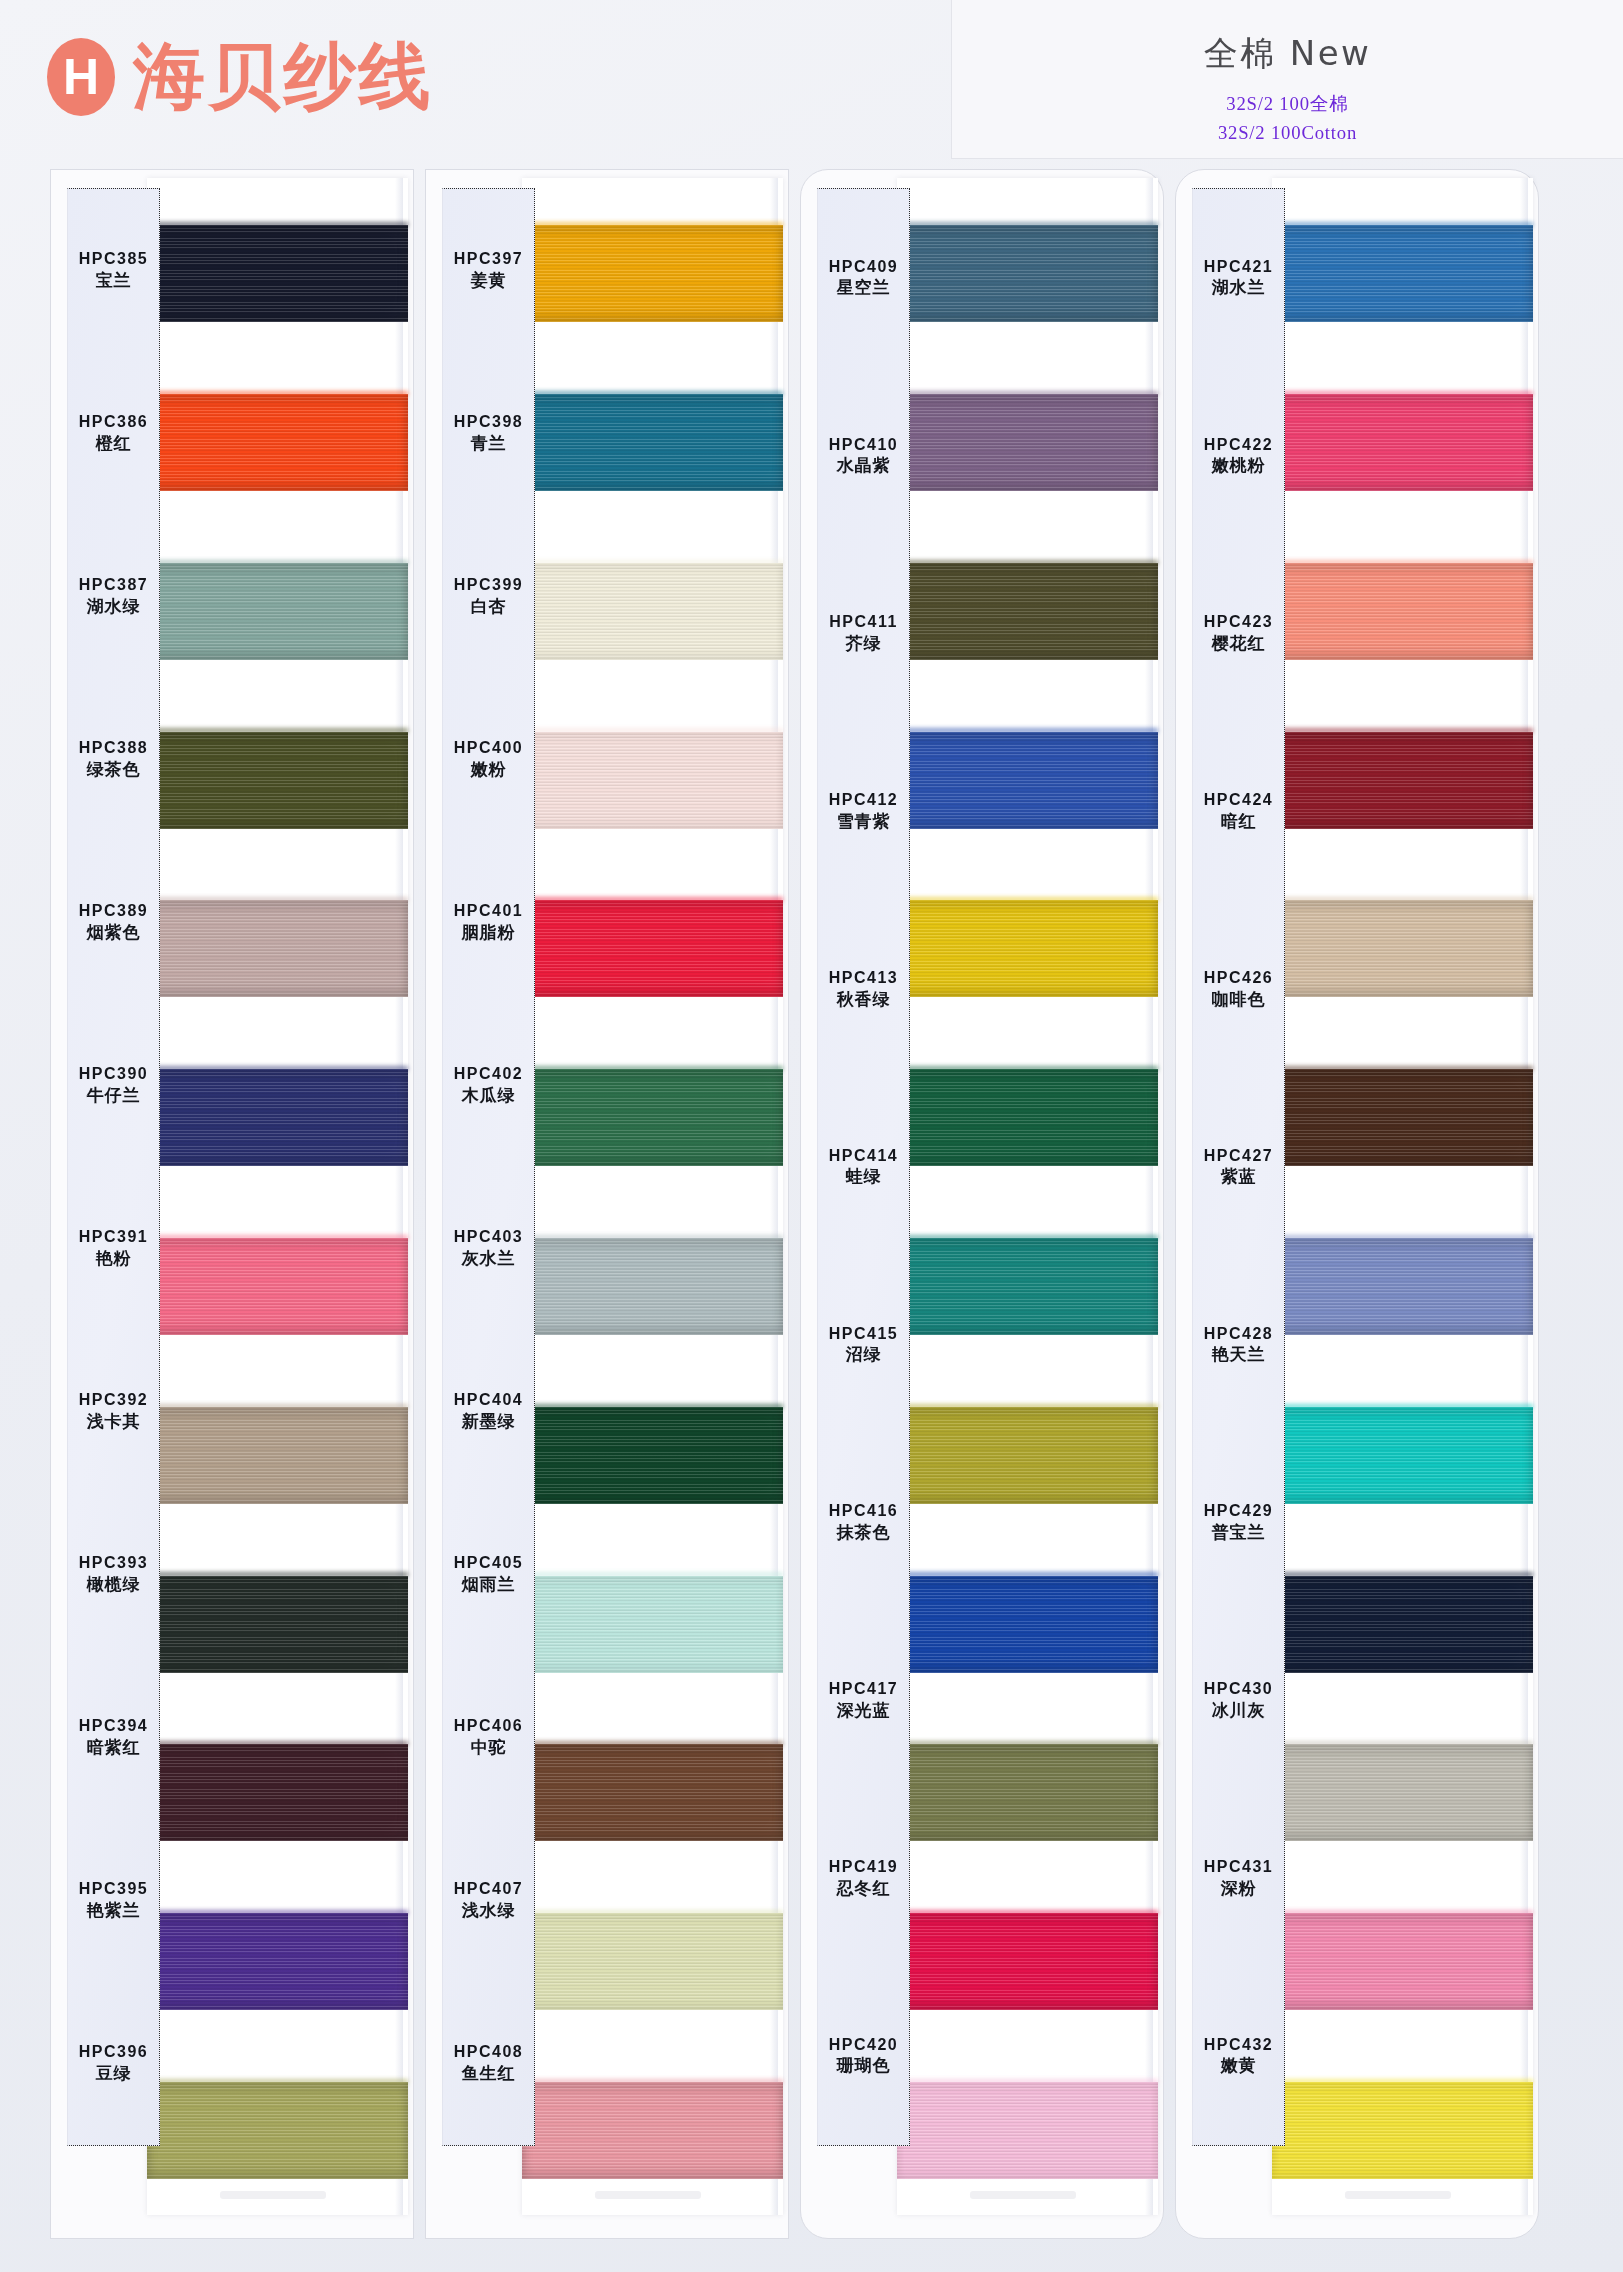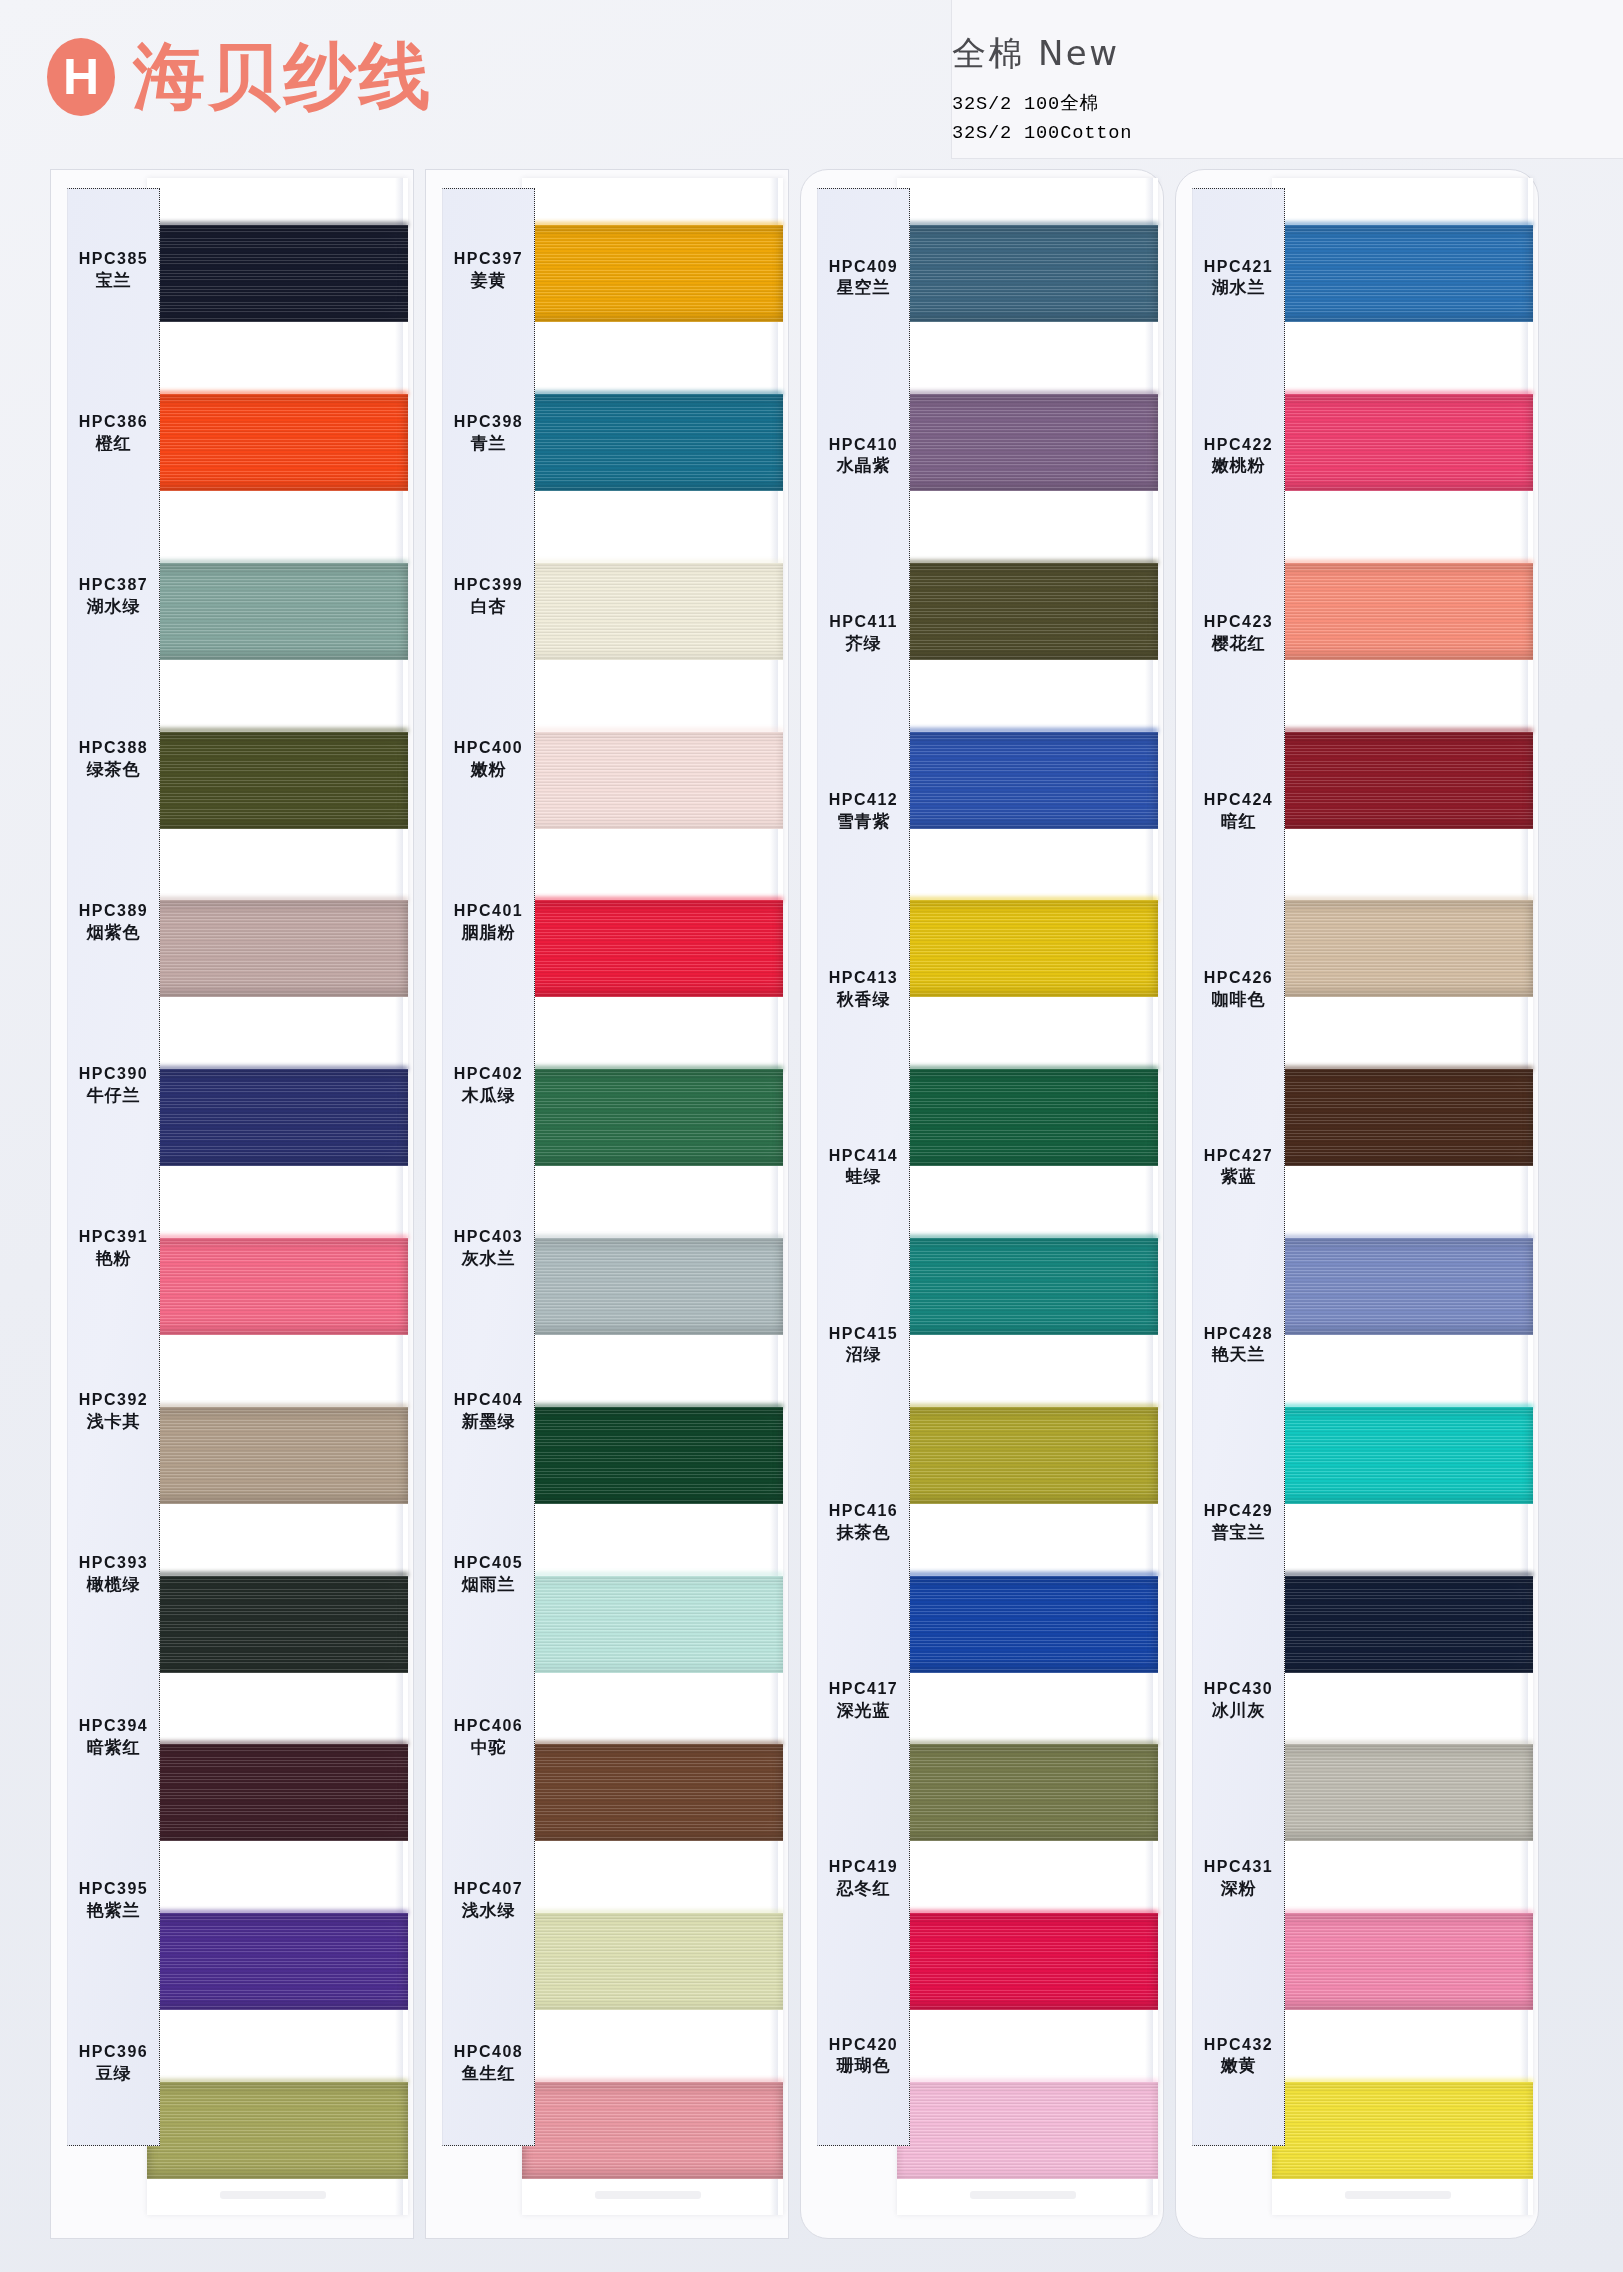--- a/index.html
+++ b/index.html
@@ -34,32 +34,32 @@
     font-family: "DejaVu Sans", "Liberation Sans", sans-serif;
   }
 
   #title-card {
     position: absolute; left: 951px; top: 0px;
     width: 672px; height: 159px;
     background: #f7f7fa;
     border-left: 0.8px solid #e3e4ea;
     border-bottom: 0.8px solid #e3e4ea;
     display: flex; flex-direction: column;
-    justify-content: center;
+    align-items: center; justify-content: center;
     padding-top: 21px;
   }
   #title-card .t-main {
     font-size: 34px; color: #4b4b4f; letter-spacing: 2.4px;
     font-family: "DejaVu Sans", "Liberation Sans", sans-serif;
     margin-bottom: 13px; font-weight: 400;
   }
   #title-card .t-sub {
-    font-size: 18.7px; color: #000000; letter-spacing: 0.8px;
+    font-size: 18.7px; color: #6d28d9; letter-spacing: 0.8px;
     line-height: 1.55;
-    font-family: Liberation Mono, monospace;
+    font-family: Liberation Serif, serif;
   }
 
   
   .col {
     position: absolute;
     top: 169px;
     width: 364px; height: 2070px;
     background: #fbfbfd;
     border: 0.8px solid #dadce4;
   }

